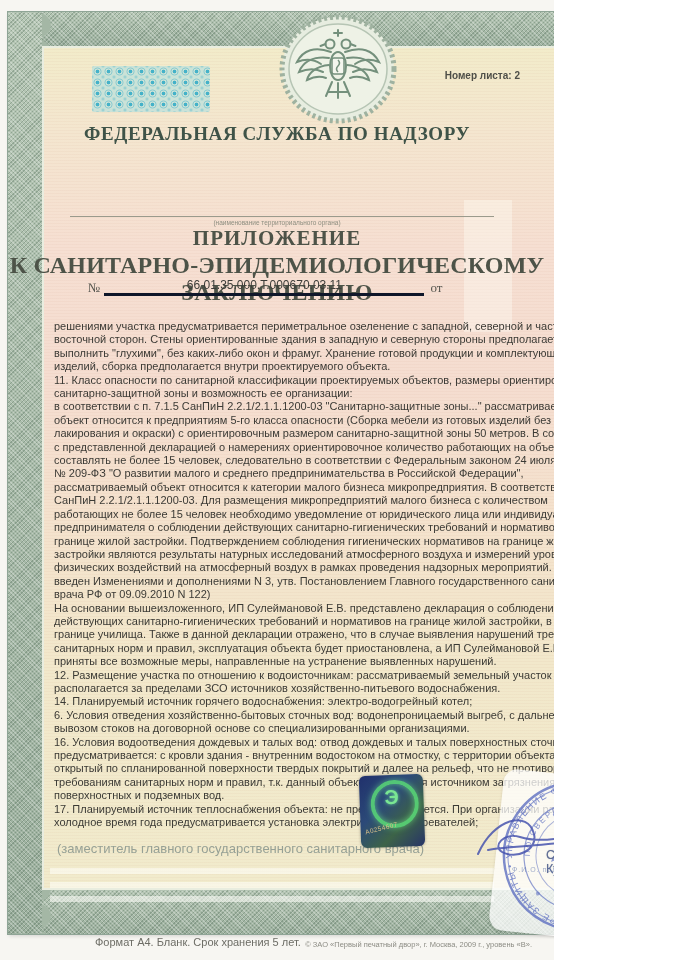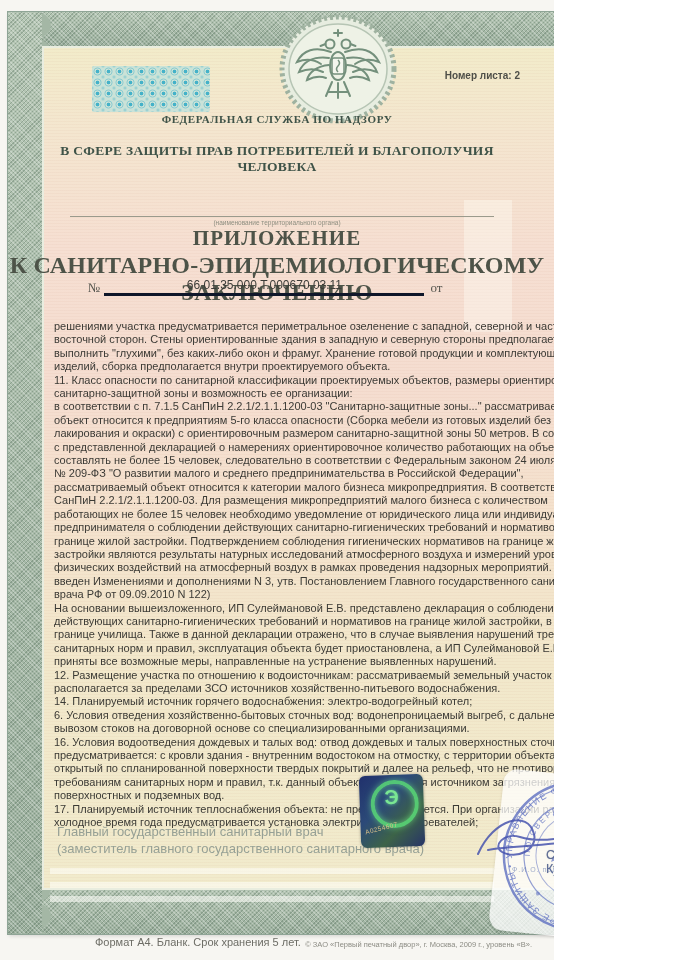--- a/index.html
+++ b/index.html
@@ -34,21 +34,21 @@
       background:
        repeating-linear-gradient(0deg, rgba(190,130,105,.055) 0 1px, transparent 1px 3px),
        linear-gradient(180deg,#f2ecca 0%,#f4e6cf 10%,#f6dfd2 24%,#f5ddd0 40%,#f4e2cd 56%,#f2e8cb 73%,#f1ebcc 100%);}
   .light-band{position:absolute;right:42px;top:200px;width:48px;height:132px;background:rgba(255,255,248,.38);}
   .blank-lines{position:absolute;left:50px;right:60px;top:862px;height:40px;
       background:repeating-linear-gradient(0deg, rgba(255,255,250,.55) 0 6px, transparent 6px 14px);}
   
   .sheet-no{position:absolute;right:34px;top:70px;font-size:10px;font-weight:bold;color:#4e4e48;}
   .agency{position:absolute;left:50px;right:50px;text-align:center;color:#3f5348;
       font-family:"Liberation Serif",serif;font-weight:bold;}
-  .agency1{top:113px;font-size:11px;letter-spacing:.6px;}
+  .agency1{top:123px;font-size:19px;letter-spacing:.6px;}
   .agency2{top:143px;font-size:13.5px;letter-spacing:.3px;}
   .org{position:absolute;left:64px;right:64px;top:172px;text-align:center;font-size:11px;
       color:#3b3b36;line-height:14px;}
   .org-rule{position:absolute;left:70px;right:60px;top:216px;border-top:1px solid #9a9a8c;}
   .org-caption{position:absolute;left:0;right:0;top:219px;text-align:center;font-size:6.5px;color:#8e8e80;}
   .title1{position:absolute;left:0;right:0;top:226px;text-align:center;
       font-family:"Liberation Serif",serif;font-weight:bold;font-size:21px;color:#4d5348;letter-spacing:1px;}
   .title2{position:absolute;left:0;right:0;top:252px;text-align:center;
       font-family:"Liberation Serif",serif;font-weight:bold;font-size:24px;color:#4d5348;letter-spacing:.2px;}
   .numrow{position:absolute;left:88px;right:50px;top:278px;display:flex;align-items:flex-end;
@@ -135,21 +135,20 @@
         <ellipse cx="59" cy="52" rx="8" ry="14"></ellipse>
         <path d="M53 68 l-6 14 M59 69 v15 M65 68 l6 14 M50 78 h18"></path>
       </g>
       <rect x="53" y="44" width="12" height="16" rx="2" fill="#f4f6ee" stroke="#74907c" stroke-width="1.5"></rect>
       <path d="M59 46 q3 3 0 6 q-3 3 0 6" stroke="#74907c" stroke-width="1.5" fill="none"></path>
     </svg>
   </div>
 
   <div class="sheet-no">Номер листа: 2</div>
   <div class="agency agency1">ФЕДЕРАЛЬНАЯ СЛУЖБА ПО НАДЗОРУ</div>
-  <div class="agency agency2">В СФЕРЕ ЗАЩИТЫ ПРАВ ПОТРЕБИТЕЛЕЙ И БЛАГОПОЛУЧИЯ  ЧЕЛОВЕКА</div>
   <div class="org-rule"></div>
   <div class="org-caption">(наименование территориального органа)</div>
 
   <div class="title1">ПРИЛОЖЕНИЕ</div>
   <div class="title2">К САНИТАРНО-ЭПИДЕМИОЛОГИЧЕСКОМУ ЗАКЛЮЧЕНИЮ</div>
 
   <div class="numrow">
     <span class="lbl">№</span>
     <span class="slot slot-number">66.01.35.000.Т.000670.03.11</span>
     <span class="lbl" style="padding:0 6px;">от</span>
@@ -160,21 +159,20 @@
       <div class="para">11. Класс опасности по санитарной классификации проектируемых объектов, размеры ориентировочной санитарно-защитной зоны  и возможность ее организации:</div>
       <div class="para">в соответствии с п. 7.1.5 СанПиН 2.2.1/2.1.1.1200-03 "Санитарно-защитные зоны..." рассматриваемый объект относится к предприятиям 5-го класса опасности (Сборка мебели из готовых изделий без лакирования и окраски) с ориентировочным размером санитарно-защитной зоны 50 метров. В соответствии с представленной декларацией о намерениях ориентировочное количество работающих на объекте будет составлять не более 15 человек, следовательно в соответствии с Федеральным законом 24 июля 2007 года № 209-ФЗ "О развитии малого и среднего предпринимательства в Российской Федерации", рассматриваемый объект относится к категории малого бизнеса микропредприятия. В соответствии с п. 3.17 СанПиН 2.2.1/2.1.1.1200-03. Для размещения микропредприятий малого бизнеса с количеством работающих не более 15 человек необходимо уведомление от юридического лица или индивидуального предпринимателя о соблюдении действующих санитарно-гигиенических требований и нормативов на границе жилой застройки. Подтверждением соблюдения гигиенических нормативов на границе жилой застройки являются результаты натурных исследований атмосферного воздуха и измерений уровней физических воздействий на атмосферный воздух в рамках проведения надзорных мероприятий. (п. 3.17 введен Изменениями и дополнениями N 3, утв. Постановлением Главного государственного санитарного врача РФ от 09.09.2010 N 122)</div>
       <div class="para">На основании вышеизложенного, ИП Сулеймановой Е.В. представлено декларация о соблюдении действующих санитарно-гигиенических требований и нормативов на границе жилой застройки, в т.ч. на границе училища. Также в данной декларации отражено, что в случае выявления нарушений требований санитарных норм и правил, эксплуатация объекта будет приостановлена, а ИП Сулеймановой Е.В. будут приняты все возможные меры, направленные на устранение выявленных нарушений.</div>
       <div class="para">12. Размещение участка по отношению к водоисточникам: рассматриваемый земельный участок располагается за пределами ЗСО источников хозяйственно-питьевого водоснабжения.</div>
       <div class="para">14. Планируемый источник горячего водоснабжения: электро-водогрейный котел;</div>
       <div class="para">6. Условия отведения хозяйственно-бытовых сточных вод: водонепроницаемый выгреб, с дальнейшим вывозом стоков на договорной основе со специализированными организациями.</div>
       <div class="para">16. Условия водоотведения дождевых и талых вод: отвод дождевых и талых поверхностных сточных вод предусматривается: с кровли здания - внутренним водостоком на отмостку, с территории объекта - открытый по спланированной поверхности твердых покрытий и далее на рельеф, что не противоречит требованиям санитарных норм и правил, т.к. данный объект не является источником загрязнения поверхностных и подземных вод.</div>
       <div class="para">17. Планируемый источник теплоснабжения объекта: не предусматривается. При организации работы в холодное время года предусматривается установка электрических обогревателей;</div>
     </div>
 
-  <div class="role role1">Главный государственный санитарный врач</div>
   <div class="role role2">(заместитель главного государственного санитарного врача)</div>
 
   <div class="holo">
     <div class="holo-ring"></div>
     <div class="holo-letter">Э</div>
     <div class="holo-serial">А0254607</div>
   </div>
 
   <div class="sticker"></div>
   <div class="stamp">

